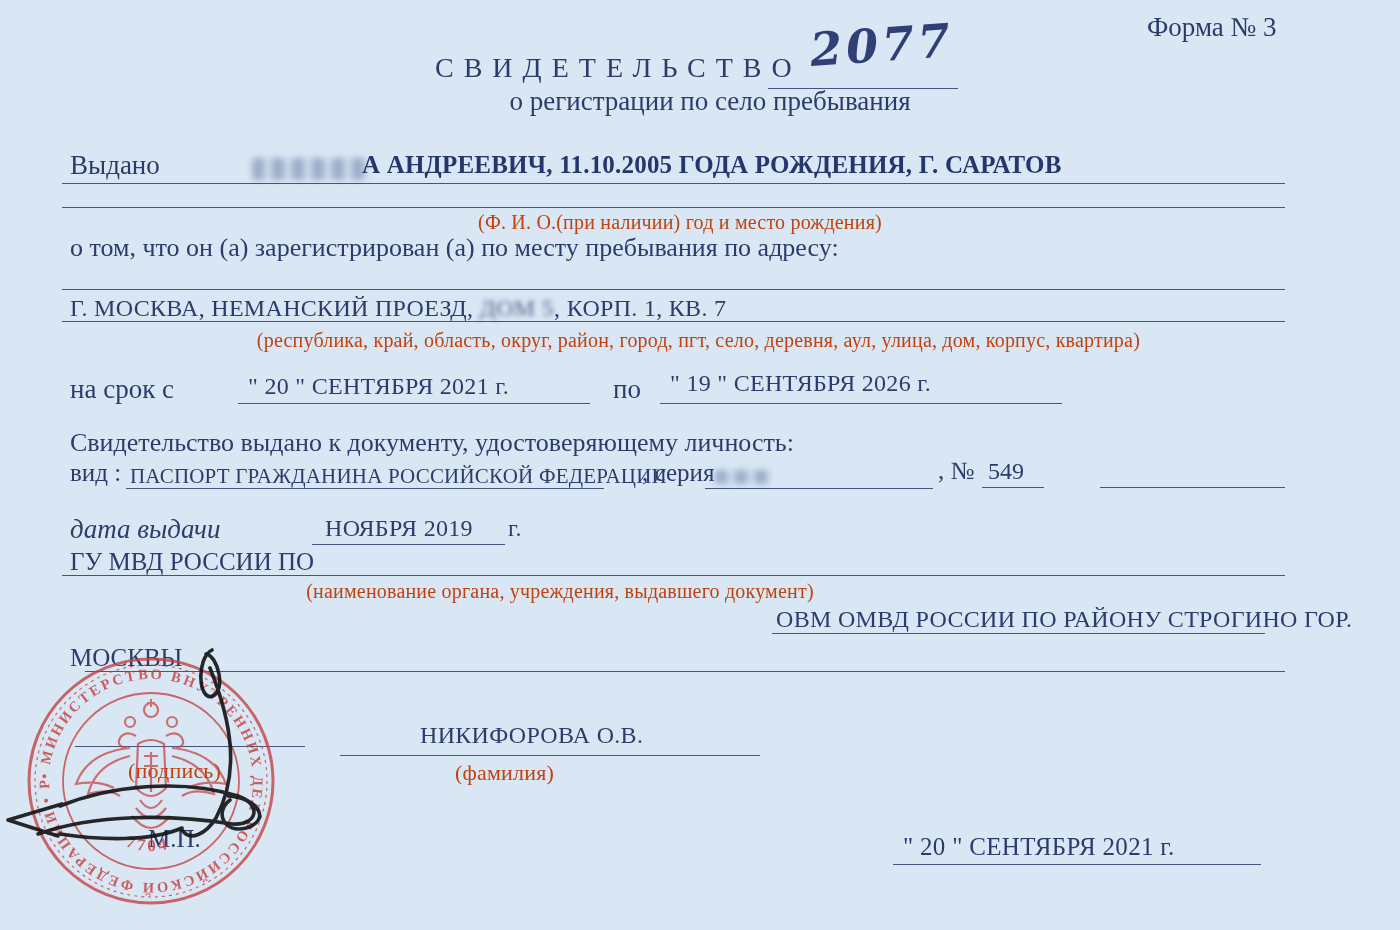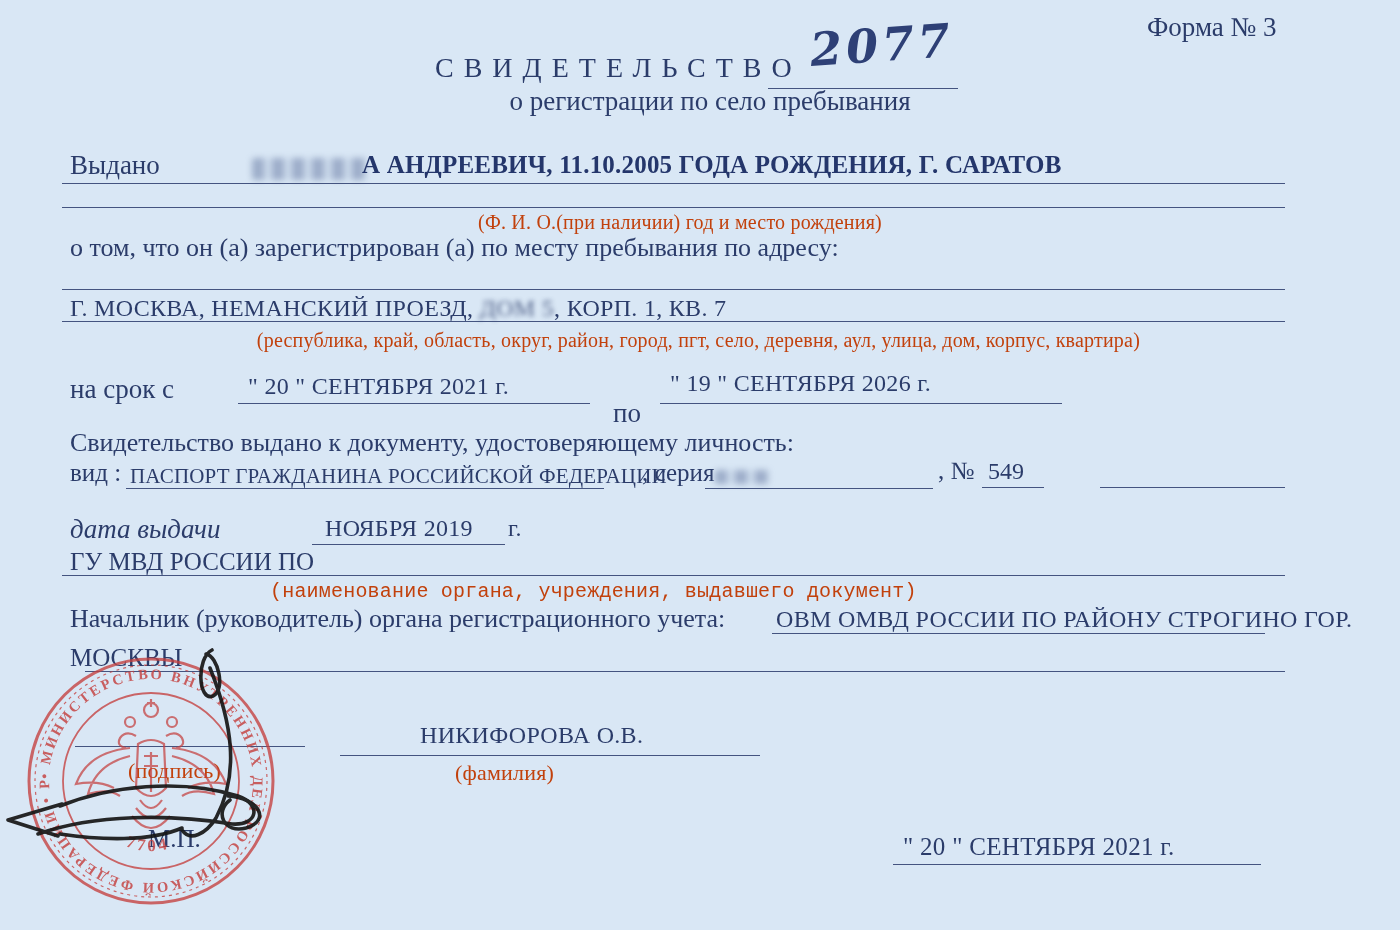--- a/index.html
+++ b/index.html
@@ -60,21 +60,21 @@
   <div class="abs field" style="left:70px;top:262px;margin-top:33px;">
     <span>Г. МОСКВА, НЕМАНСКИЙ ПРОЕЗД, </span><span class="blurtext">ДОМ 5</span><span>, КОРП. 1, КВ. 7</span>
   </div>
   <div class="rule" style="left:62px;top:289px;width:1223px;"></div>
   <div class="rule" style="left:62px;top:321px;width:1223px;"></div>
   <div class="abs caption" style="left:180px;top:329px;width:960px;text-align:right;">(республика, край, область, округ, район, город, пгт, село, деревня, аул, улица, дом, корпус, квартира)</div>
 
   <div class="abs" style="left:70px;top:374px;font-size:27px;">на срок с</div>
   <div class="abs field" style="left:248px;top:373px;">" 20 " СЕНТЯБРЯ  2021  г.</div>
   <div class="rule" style="left:238px;top:403px;width:352px;"></div>
-  <div class="abs" style="left:613px;top:374px;font-size:27px;margin-top:24px;">по</div>
+  <div class="abs" style="left:613px;top:374px;font-size:27px;">по</div>
   <div class="abs field" style="left:670px;top:370px;">" 19 " СЕНТЯБРЯ   2026  г.</div>
   <div class="rule" style="left:660px;top:403px;width:402px;"></div>
 
   <div class="abs big" style="left:70px;top:428px;">Свидетельство выдано к документу, удостоверяющему личность:</div>
   <div class="abs" style="left:70px;top:459px;font-size:25px;">вид :</div>
   <div class="abs" style="left:130px;top:464px;font-size:21px;letter-spacing:.2px;">ПАСПОРТ ГРАЖДАНИНА РОССИЙСКОЙ ФЕДЕРАЦИИ</div>
   <div class="rule" style="left:126px;top:488px;width:478px;"></div>
   <div class="abs" style="left:642px;top:459px;font-size:25px;">, серия</div>
   <div class="smudge" style="left:715px;top:470px;width:55px;height:14px;"></div>
   <div class="rule" style="left:705px;top:488px;width:228px;"></div>
@@ -83,23 +83,22 @@
   <div class="rule" style="left:982px;top:487px;width:62px;"></div>
   <div class="rule" style="left:1100px;top:487px;width:185px;"></div>
 
   <div class="abs" style="left:70px;top:514px;font-size:27px;font-style:italic;">дата выдачи</div>
   <div class="abs field" style="left:325px;top:515px;">НОЯБРЯ    2019</div>
   <div class="abs field" style="left:508px;top:515px;">г.</div>
   <div class="rule" style="left:312px;top:544px;width:193px;"></div>
 
   <div class="abs" style="left:70px;top:548px;font-size:25px;">ГУ МВД РОССИИ ПО</div>
   <div class="rule" style="left:62px;top:575px;width:1223px;"></div>
-  <div class="abs caption" style="left:270px;top:580px;width:580px;text-align:center;font-family:Liberation Mono, monospace;">(наименование органа, учреждения, выдавшего документ)</div>
+  <div class="abs caption" style="left:270px;top:580px;width:580px;text-align:center;">(наименование органа, учреждения, выдавшего документ)</div>
 
-  <div class="abs big" style="left:70px;top:604px;">Начальник (руководитель) органа регистрационного учета:</div>
   <div class="abs field" style="left:776px;top:606px;">ОВМ ОМВД РОССИИ ПО РАЙОНУ СТРОГИНО ГОР.</div>
   <div class="rule" style="left:772px;top:633px;width:493px;"></div>
   <div class="abs" style="left:70px;top:644px;font-size:25px;">МОСКВЫ</div>
   <div class="rule" style="left:85px;top:671px;width:1200px;"></div>
 
   <div class="abs field" style="left:420px;top:722px;">НИКИФОРОВА О.В.</div>
   <div class="rule" style="left:340px;top:755px;width:420px;"></div>
   <div class="abs caption" style="left:455px;top:760px;font-size:22px;">(фамилия)</div>
 
   <div class="rule" style="left:75px;top:746px;width:230px;"></div>

